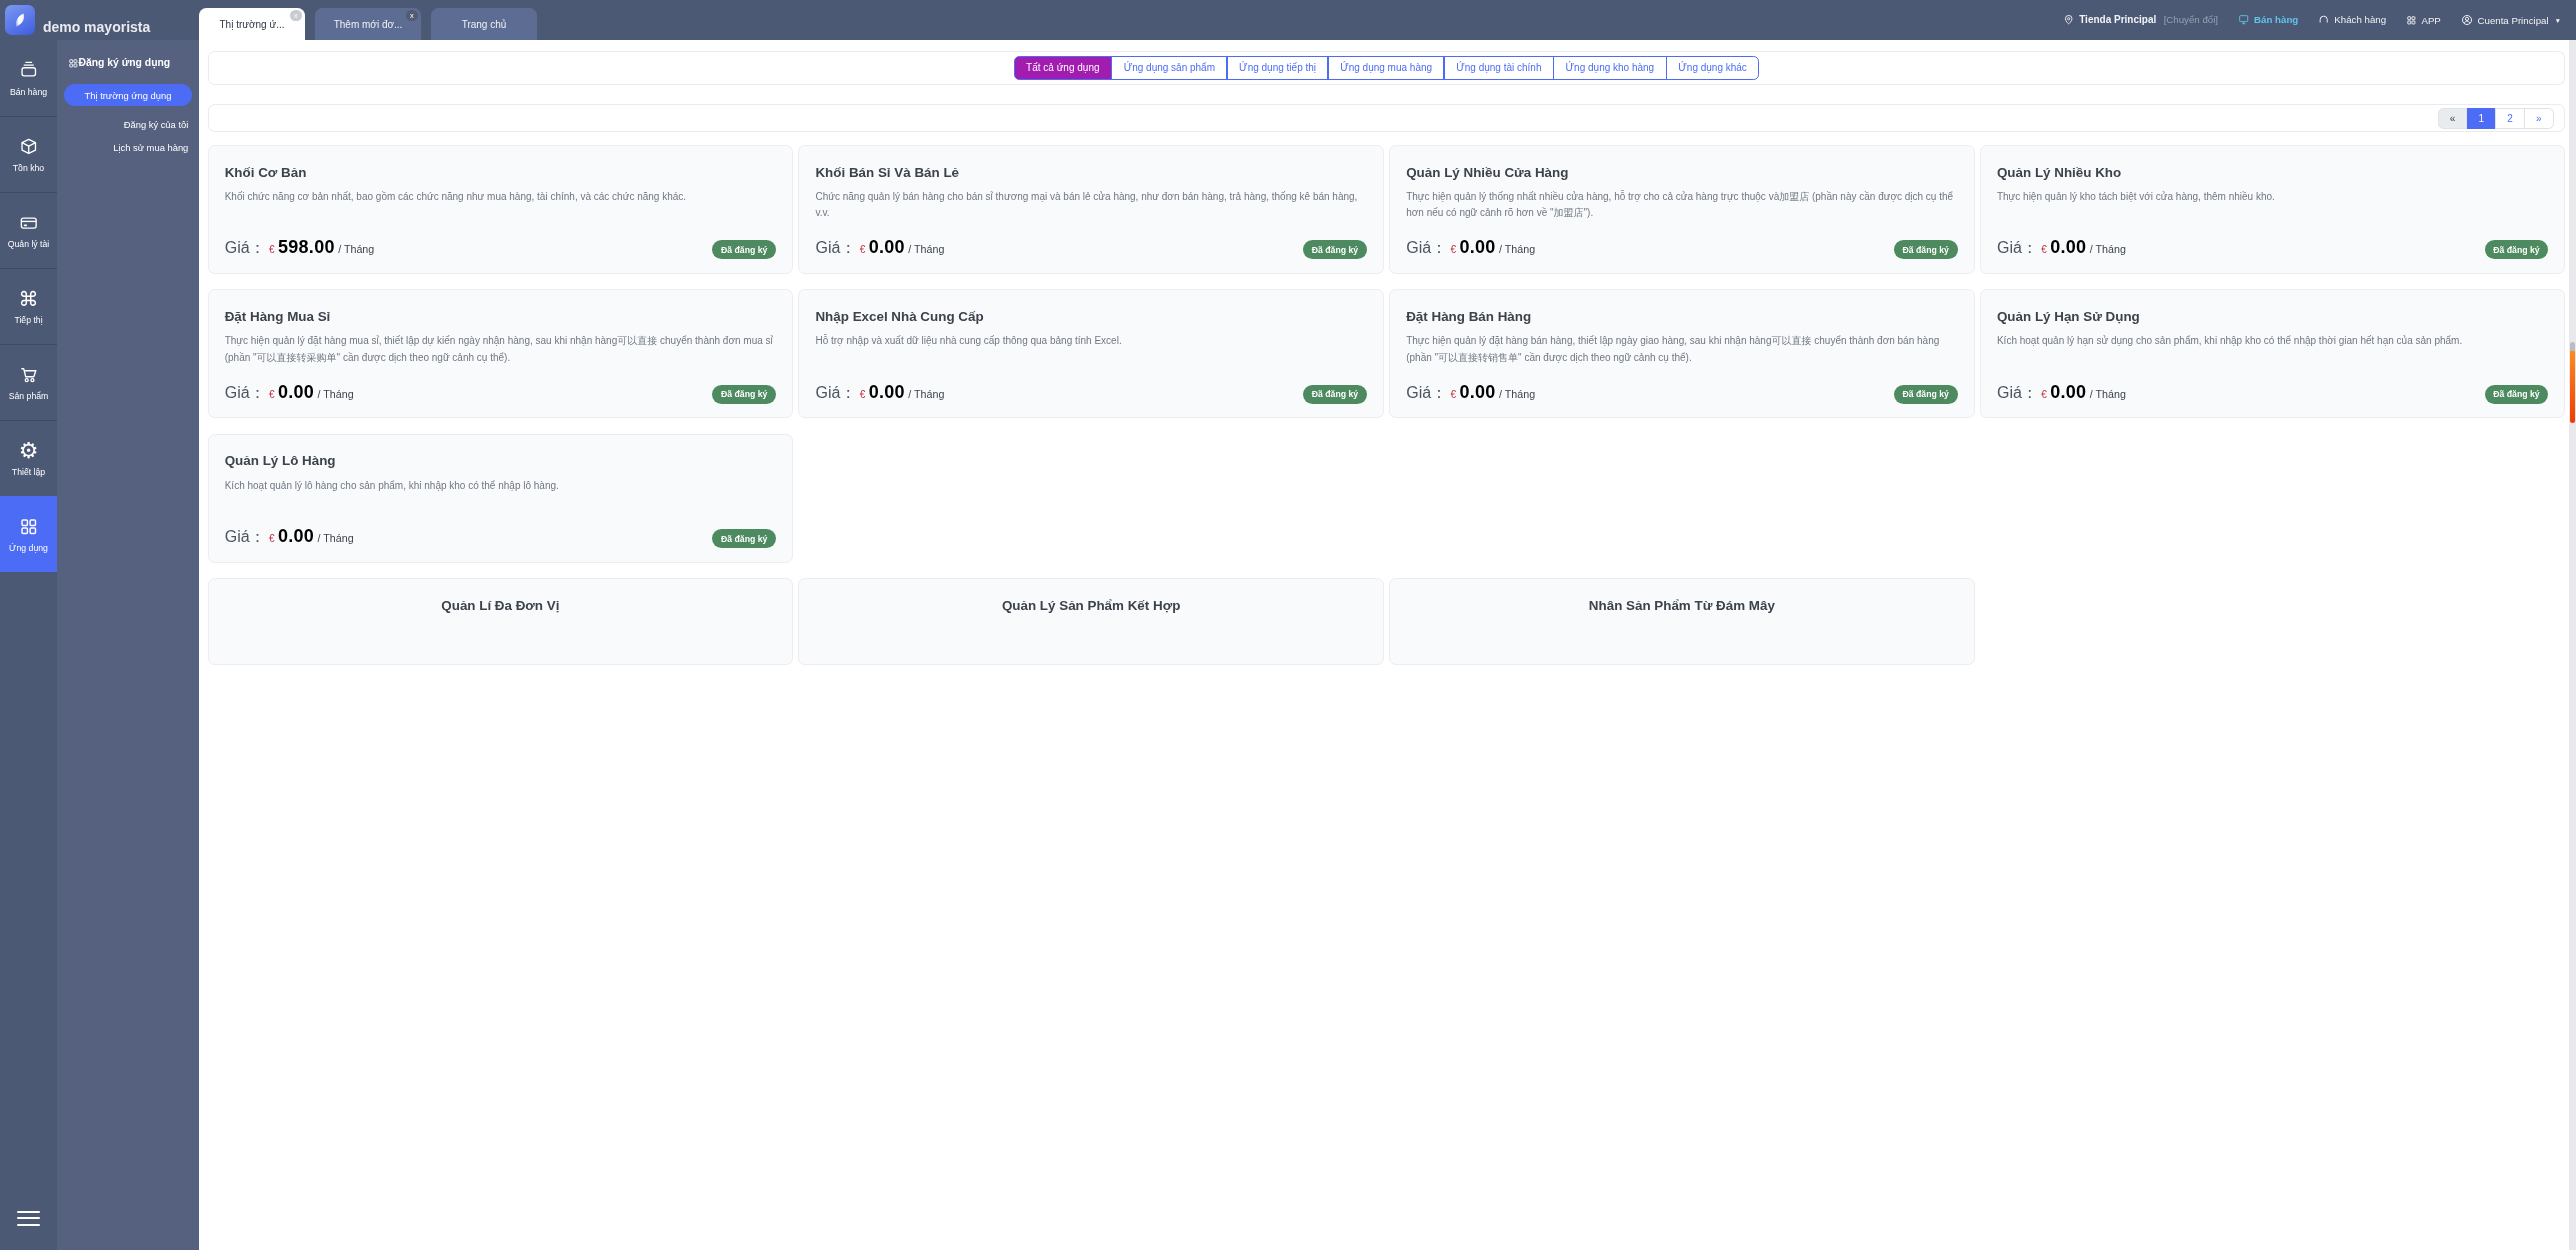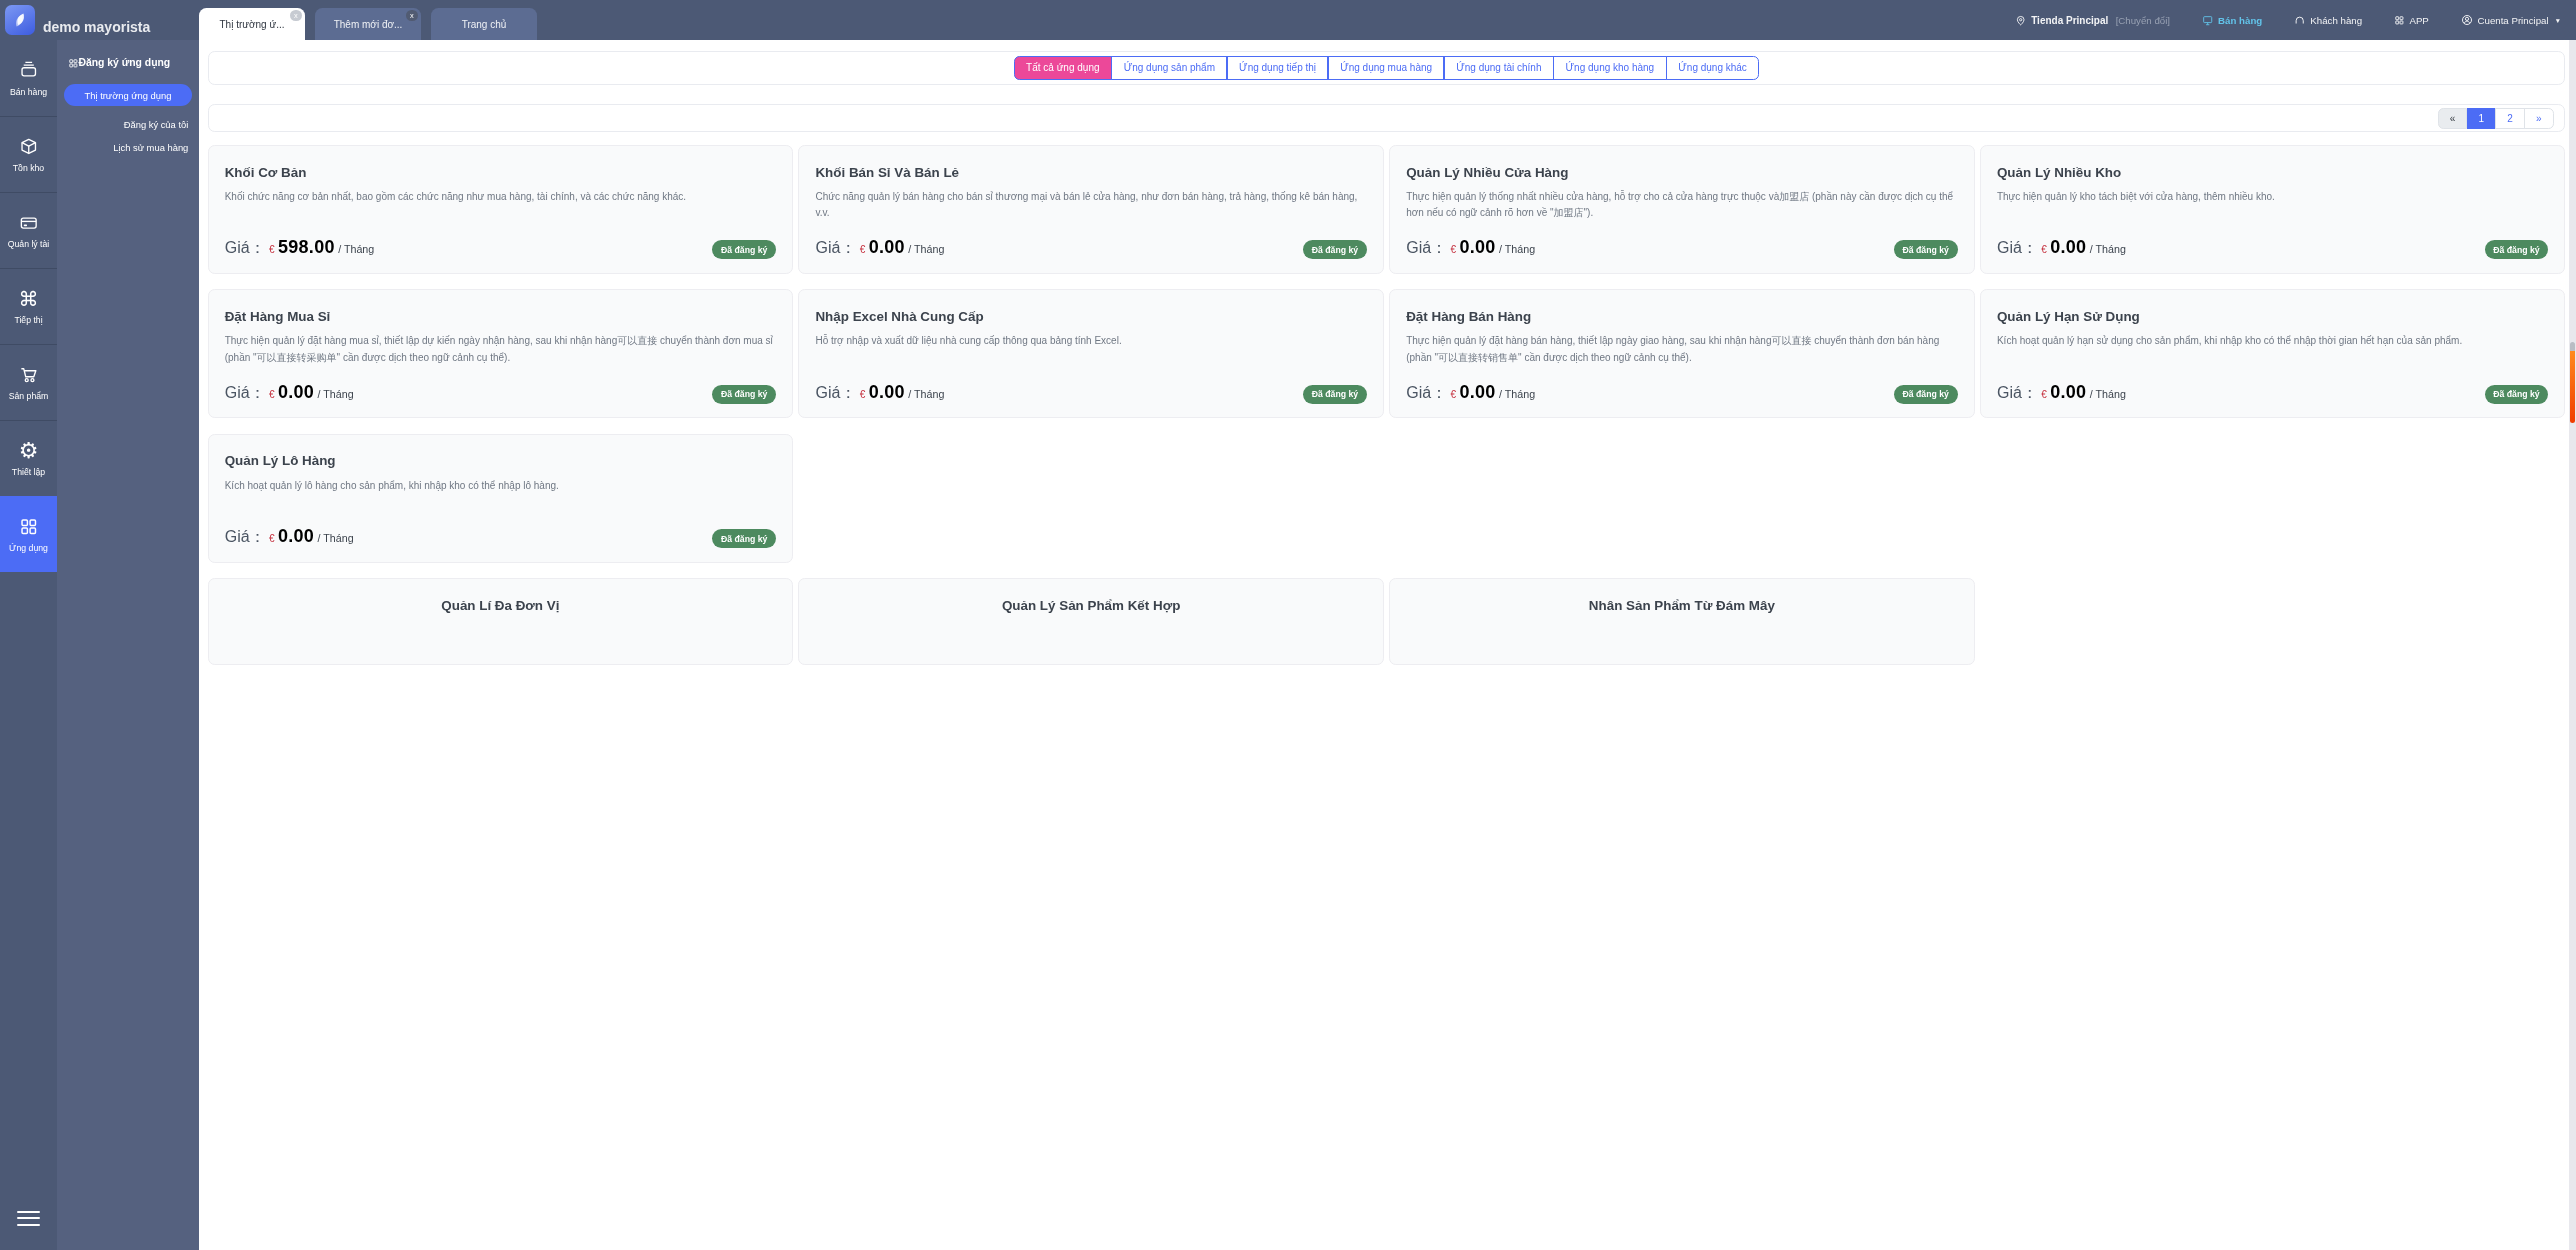--- a/index.html
+++ b/index.html
@@ -17,21 +17,21 @@
 
   .tabs { display:flex; align-items:flex-end; height:40px; gap:10px; }
   .tab { height:32px; min-width:106px; padding:0 16px; display:flex; align-items:center;
          justify-content:center; border-radius:7.4px 7.4px 0 0; font-size:10px; position:relative;
          color:#f0f2f6; background:#5c6c92; cursor:pointer; white-space:nowrap; }
   .tab.active { background:#ffffff; color:#2f3640; }
   .tab-close { position:absolute; top:2px; right:3.4px; width:11.4px; height:11.4px; border-radius:50%;
                background:#515b72; color:#fff; font-size:7.4px; line-height:11.4px; text-align:center; }
   .tab.active .tab-close { background:#c7cbd2; }
 
-  .hmenu { margin-left:auto; display:flex; align-items:flex-end; gap:32px; padding-right:14.8px;
+  .hmenu { margin-left:auto; display:flex; align-items:center; gap:20px; padding-right:14.8px;
            color:#f2f3f5; font-size:9.7px; white-space:nowrap; }
   .hitem { display:flex; align-items:center; gap:4.7px; }
   .store-name { font-weight:bold; font-size:10px; }
   .muted { color:#98a1b3; margin-left:2.7px; }
   .pos-link { color:#62c4ea; font-weight:bold; }
   .caret { font-size:6.7px; margin-left:1.3px; }
 
   
   .sidebar { position:absolute; left:0; top:40px; bottom:0; width:57px; background:#4c5975;
              display:flex; flex-direction:column; z-index:5; }
@@ -59,21 +59,21 @@
   
   .main { position:absolute; left:199px; top:40px; right:6.7px; bottom:0; background:#fff;
           overflow:hidden; padding:10.7px 4px 0 8.7px; }
   .panelbox { border:0.7px solid #e9ebf0; border-radius:6.7px; background:#fff; }
   .filterbar { height:34px; display:flex; align-items:center; justify-content:center; }
   .fgroup { display:flex; }
   .fbtn { height:24px; padding:0 11.4px; display:flex; align-items:center; border:0.7px solid #4c6cf5;
           color:#4c6cf5; background:#fff; font-size:10px; margin-left:-0.7px; cursor:pointer; white-space:nowrap; }
   .fgroup .fbtn:first-of-type { border-radius:5.4px 0 0 5.4px; margin-left:0; }
   .fgroup .fbtn:last-of-type { border-radius:0 5.4px 5.4px 0; }
-  .fbtn.active { background:#ec4899; color:#fff; }
+  .fbtn.active { background:#a21caf; color:#fff; }
 
   .pagebar { margin-top:19.5px; height:28px; display:flex; align-items:center;
              justify-content:flex-end; padding-right:10.7px; }
   .pgroup { display:flex; }
   .pbtn { min-width:29.5px; height:21px; display:flex; align-items:center; justify-content:center;
           border:0.7px solid #dfe3e8; background:#fff; color:#4c6cf5; font-size:10px;
           margin-left:-0.7px; cursor:pointer; }
   .pbtn.prev { background:#e9ecef; color:#343a40; border-radius:5.4px 0 0 5.4px; margin-left:0; }
   .pbtn.page.active { background:#4c6cf5; color:#fff; border-color:#4c6cf5; }
   .pbtn.next { border-radius:0 5.4px 5.4px 0; }

